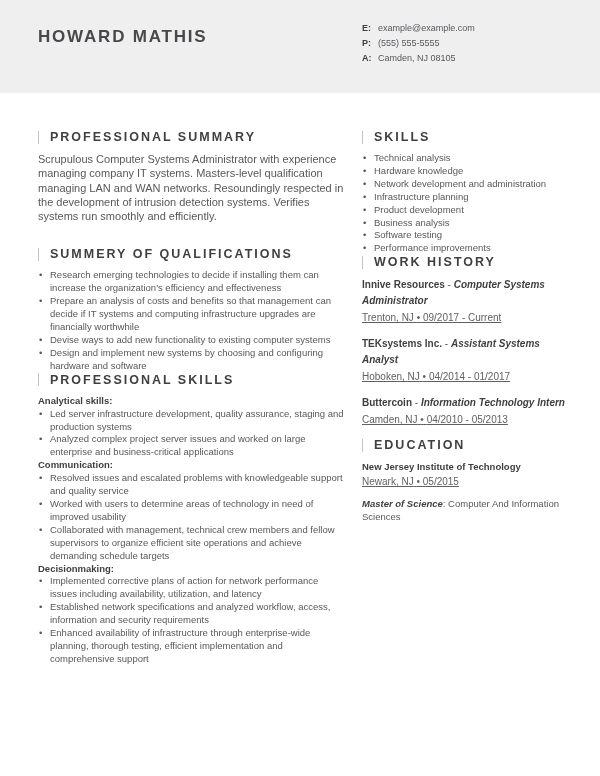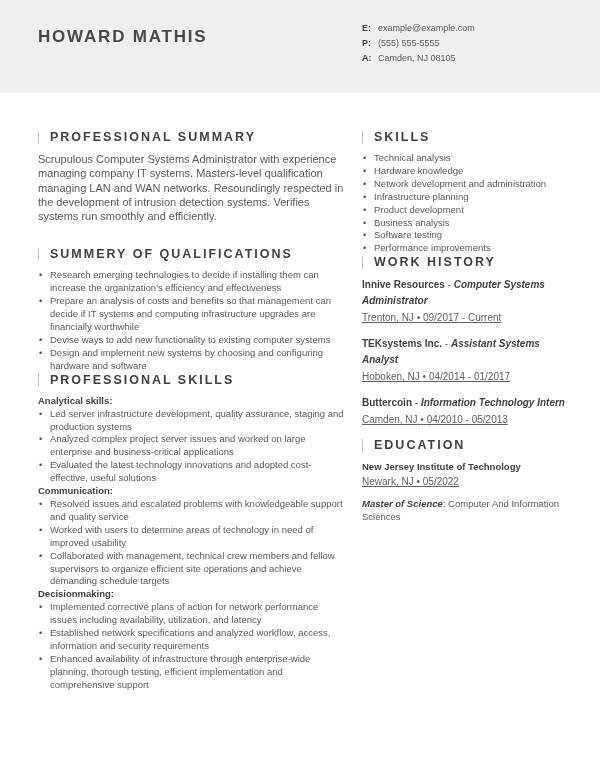--- a/index.html
+++ b/index.html
@@ -100,21 +100,20 @@
       <div class="sec">
         <span class="sec-bar"></span>
         <span class="sec-title">PROFESSIONAL SKILLS</span>
       </div>
 
       <div>
         <div class="group-title">Analytical skills:</div>
         <ul class="blist">
           <li>Led server infrastructure development, quality assurance, staging and production systems</li>
           <li>Analyzed complex project server issues and worked on large enterprise and business-critical applications</li>
-          <li>Evaluated the latest technology innovations and adopted cost-effective, useful solutions</li>
         </ul>
       </div>
       <div>
         <div class="group-title">Communication:</div>
         <ul class="blist">
           <li>Resolved issues and escalated problems with knowledgeable support and quality service</li>
           <li>Worked with users to determine areas of technology in need of improved usability</li>
           <li>Collaborated with management, technical crew members and fellow supervisors to organize efficient site operations and achieve demanding schedule targets</li>
         </ul>
       </div>
@@ -195,20 +194,20 @@
         <span class="sec-title">EDUCATION</span>
       </div>
 
       <div>
         <div class="edu-school">
           <span class="b">New Jersey Institute of Technology</span>
         </div>
         <div class="meta">
           <span>Newark, NJ</span>
           <span>•</span>
-          <span>05/2022</span>
+          <span>05/2015</span>
         </div>
         <div class="edu-degree"><span class="bi">Master of Science</span><span>: Computer And Information Sciences</span></div>
       </div>
 
     </div>
   </div>
 </div>
 
 </body></html>

